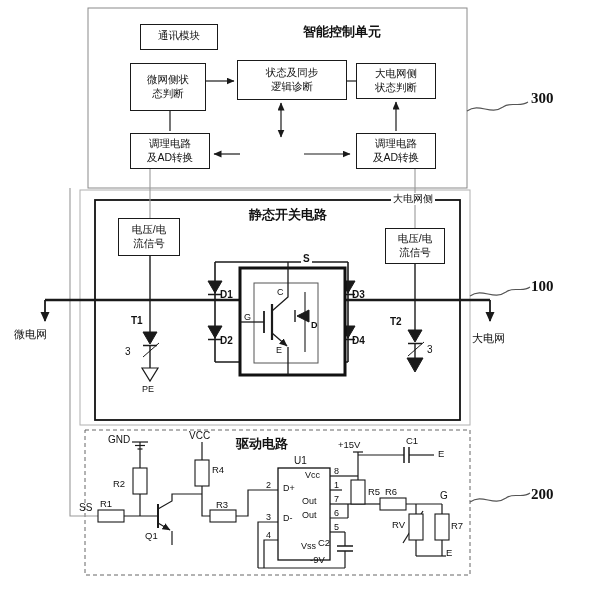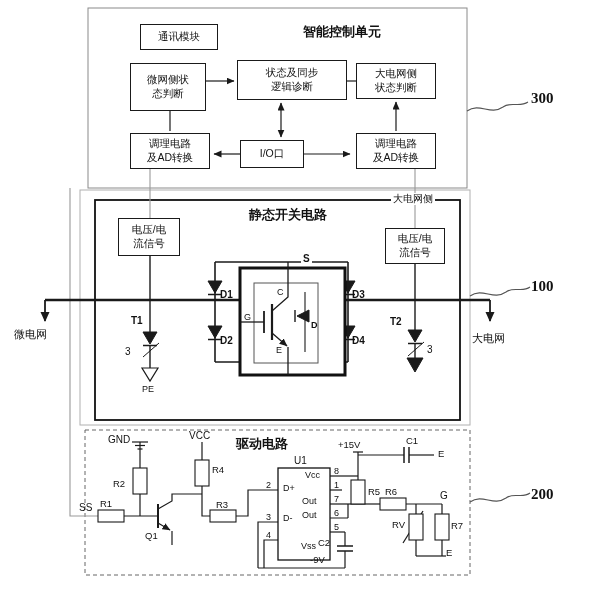--- a/index.html
+++ b/index.html
@@ -187,30 +187,29 @@
       <rect x="195" y="460" width="14" height="26"></rect>
       <rect x="351" y="480" width="14" height="24"></rect>
       <rect x="380" y="498" width="26" height="12"></rect>
       <rect x="435" y="514" width="14" height="26"></rect>
       <rect x="409" y="514" width="14" height="26"></rect>
     </g>
   </g>
 </svg>
 
 <div class="lbl bold f13 cx" style="left:342px;top:24px;">智能控制单元</div>
-<div class="box" style="left:140px;top:24px;width:78px;height:26px;">通讯模块</div>
+<div class="box" style="left:140px;top:24px;width:78px;height:26px;font-family:Liberation Mono, monospace;">通讯模块</div>
 <div class="box" style="left:130px;top:63px;width:76px;height:48px;">微网侧状
 态判断</div>
 <div class="box" style="left:237px;top:60px;width:110px;height:40px;">状态及同步
 逻辑诊断</div>
 <div class="box" style="left:356px;top:63px;width:80px;height:36px;">大电网侧
 状态判断</div>
 <div class="box" style="left:130px;top:133px;width:80px;height:36px;">调理电路
 及AD转换</div>
-<div class="box" style="left:240px;top:140px;width:64px;height:28px;">I/O口</div>
 <div class="box" style="left:356px;top:133px;width:80px;height:36px;">调理电路
 及AD转换</div>
 
 <div class="lbl bold f13 cx" style="left:288px;top:207px;">静态开关电路</div>
 <div class="lbl f10 wbg" style="left:391px;top:193px;">大电网侧</div>
 <div class="box" style="left:118px;top:218px;width:62px;height:38px;">电压/电
 流信号</div>
 <div class="box" style="left:385px;top:228px;width:60px;height:36px;">电压/电
 流信号</div>
 

